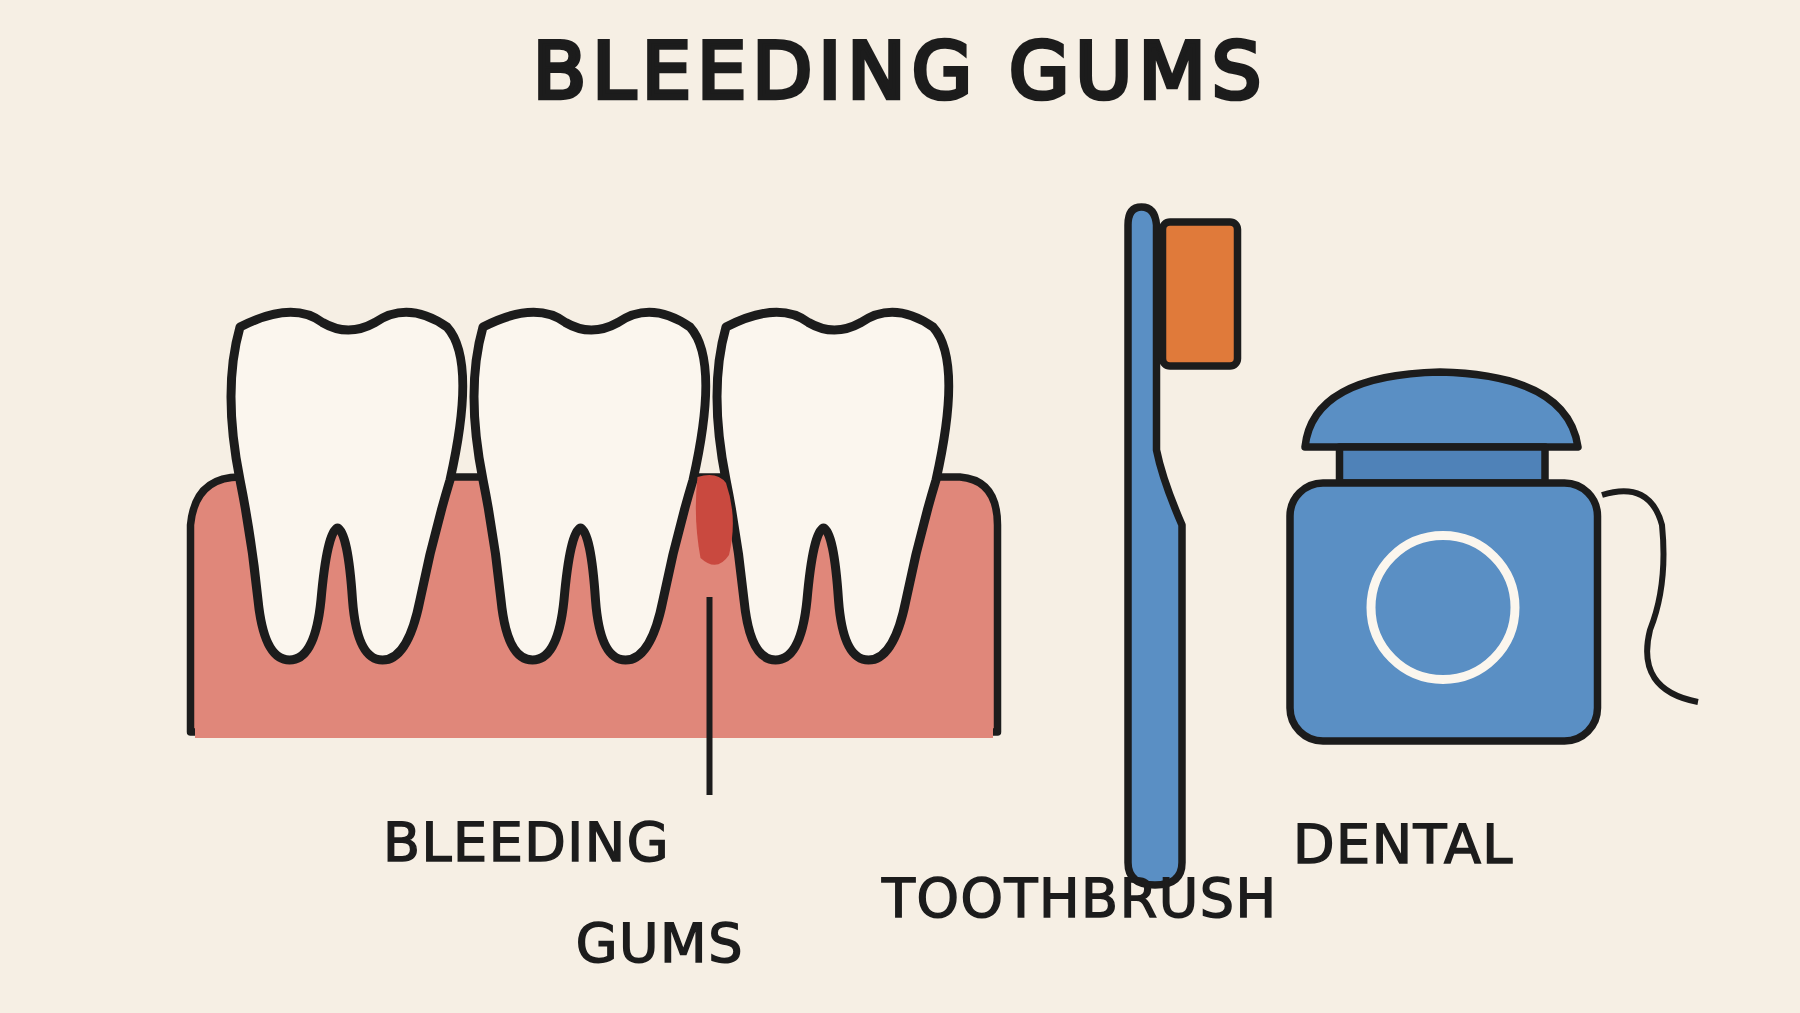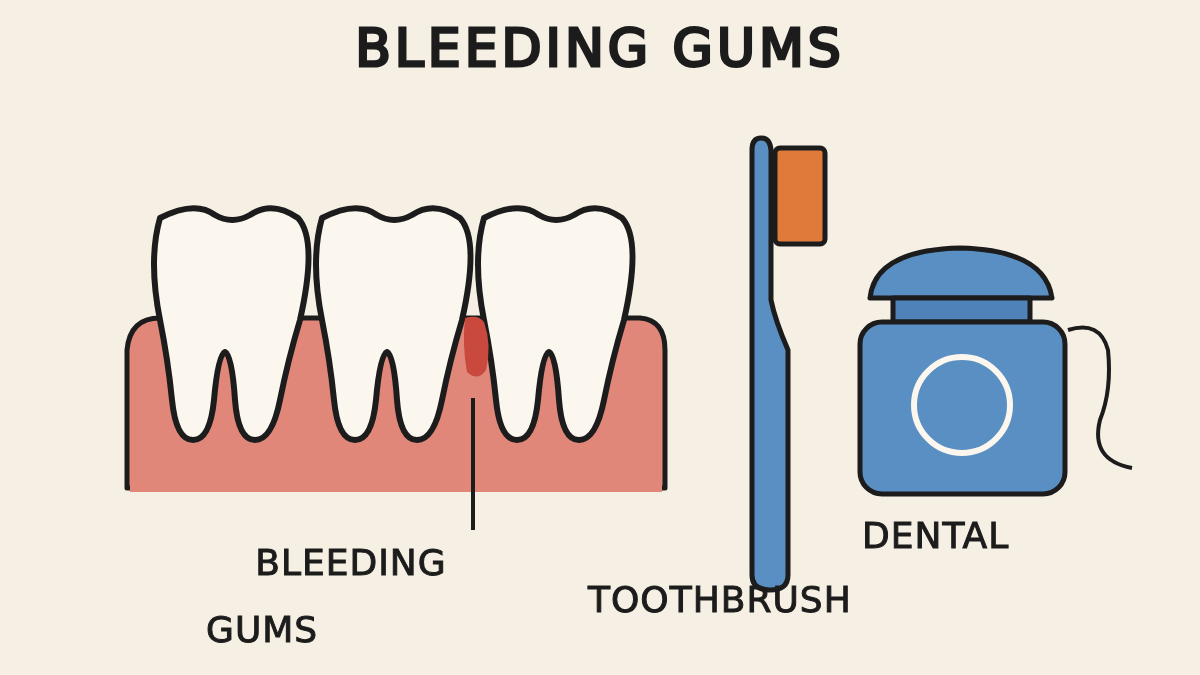--- a/index.html
+++ b/index.html
@@ -17,23 +17,23 @@
     -webkit-text-stroke: 3px #1c1c1c;
   }
   .illus { position: absolute; left: 0; top: 0; }
   .label {
     position: absolute;
     font-size: 36px; line-height: 1;
     -webkit-text-stroke: 1px #1c1c1c;
     letter-spacing: 1px;
   }
   .lbl-bleeding { left: 206px; top: 545px; width: 290px; text-align: center; }
-  .lbl-gums { left: 206px; top: 612px; width: 290px; text-align: left; }
+  .lbl-gums { left: 206px; top: 612px; width: 290px; text-align: right; }
   .lbl-toothbrush { left: 588px; top: 582px; }
-  .lbl-dental { left: 862px; top: 518px; }
+  .lbl-dental { left: 862px; top: 546px; }
 </style>
 </head>
 <body>
 
 <div class="title">BLEEDING GUMS</div>
 
 <svg class="illus" width="1200" height="675" viewBox="0 0 1200 675">
 
   <g>
     <path d="M127 488 L127 350 Q130 318 160 318 L640 318 Q665 320 665 350 L665 488 Z" fill="#e0877a" stroke="#1c1c1c" stroke-width="5" stroke-linejoin="round"></path>

